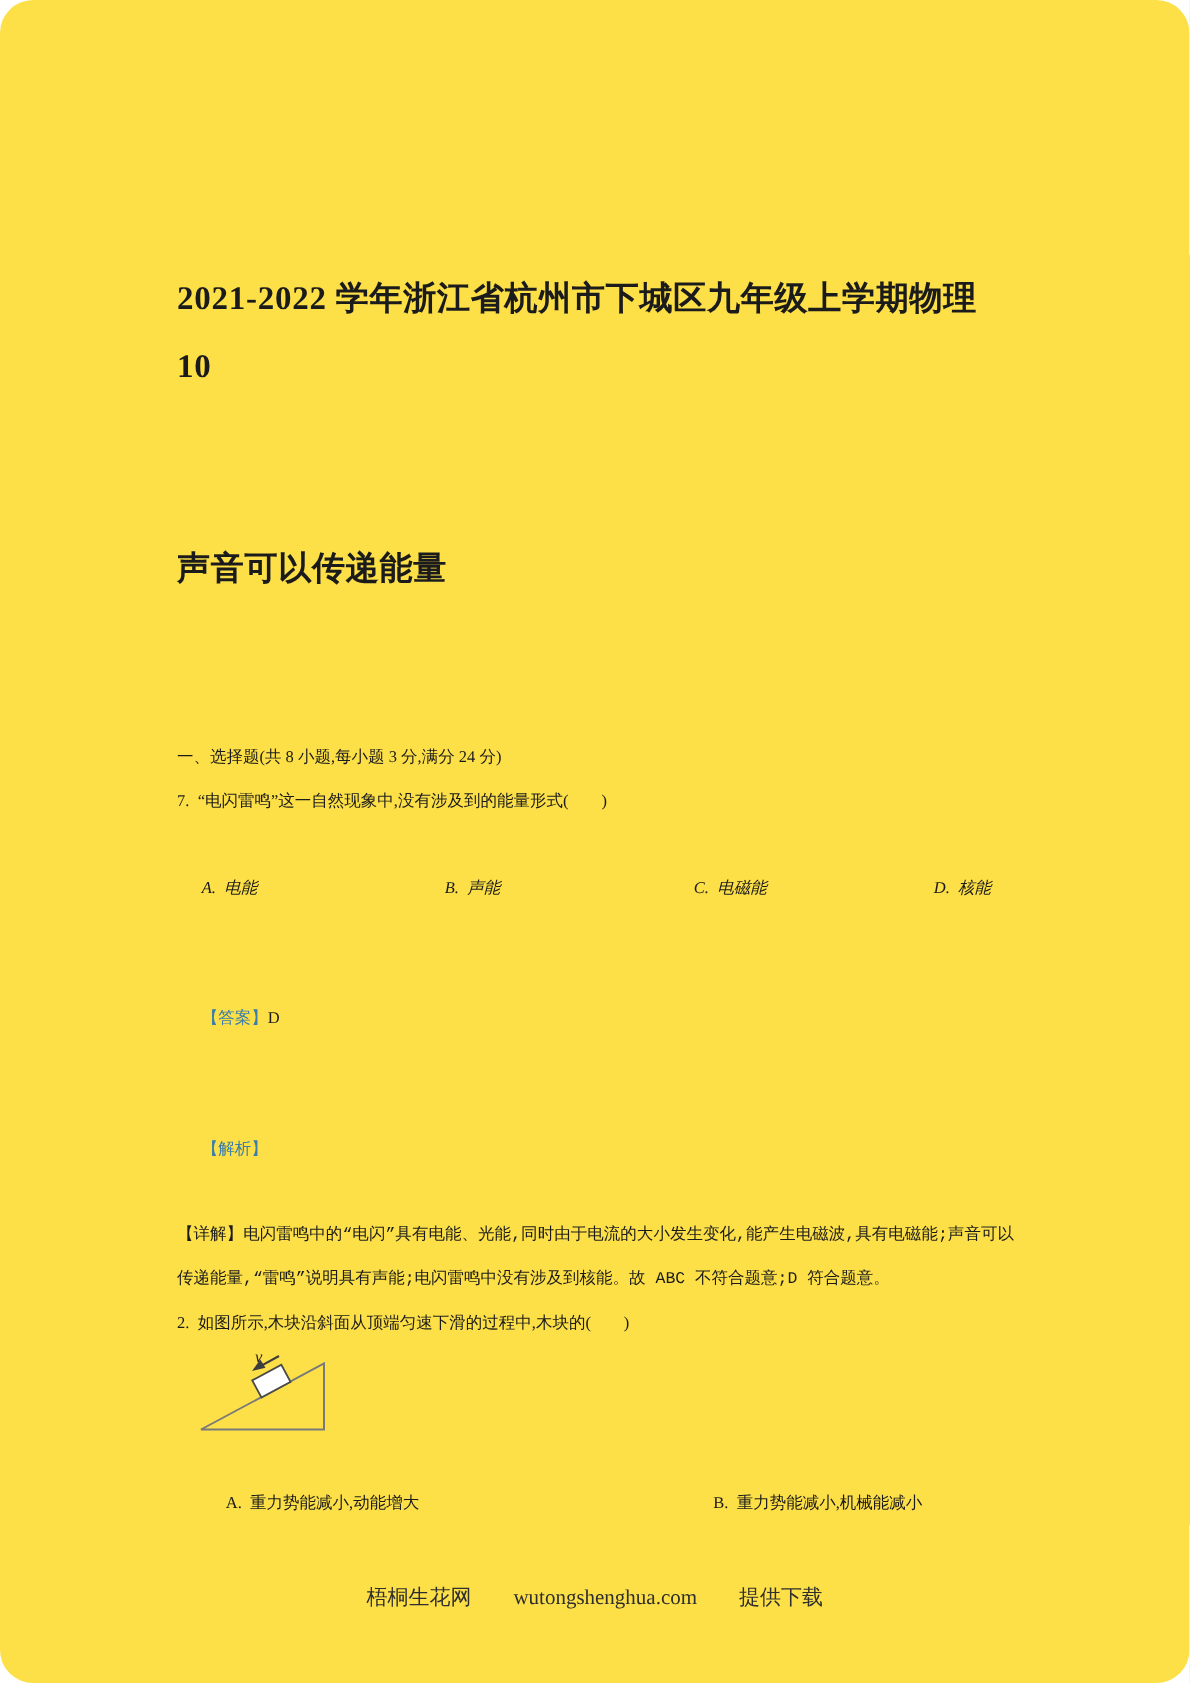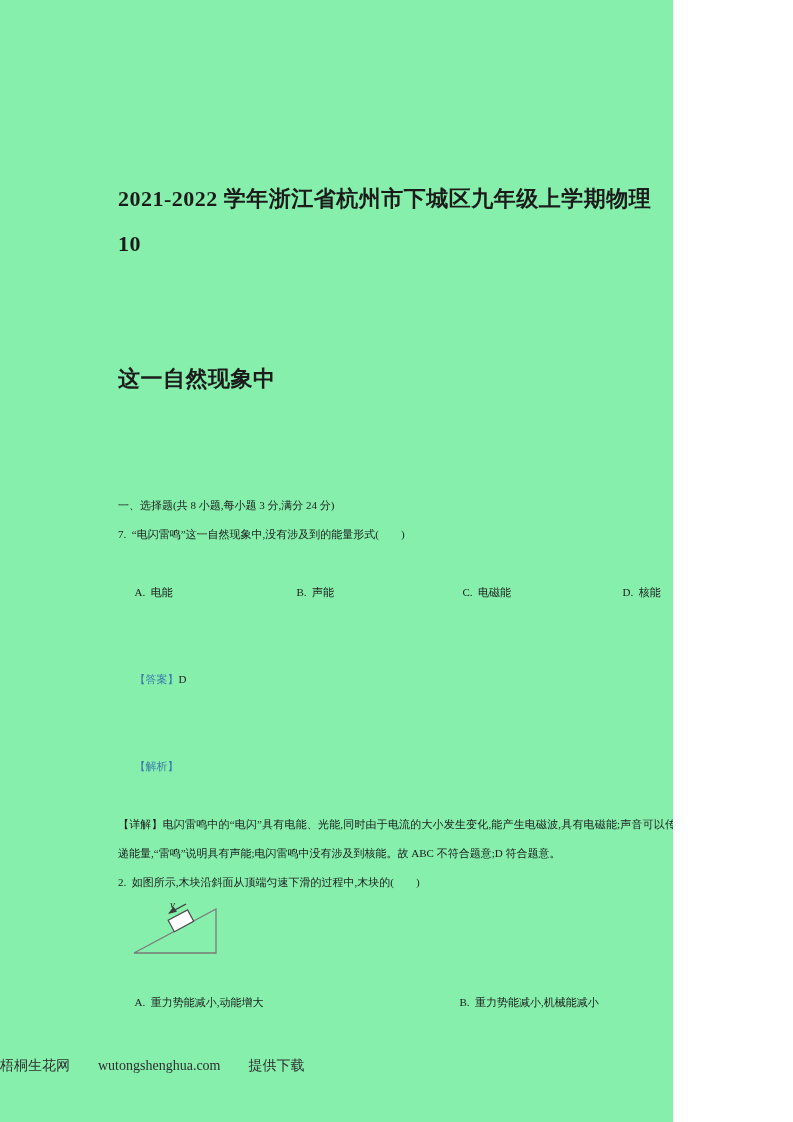--- a/index.html
+++ b/index.html
@@ -1,51 +1,52 @@
 <!DOCTYPE html>
 <html><head>
 <meta charset="utf-8">
 <style>
   html,body { margin:0; padding:0; background:#ffffff; }
   .page {
     position:relative;
-    width:673px; height:1122px;
-    background:#86efac;
+    width:793px; height:1122px;
+    background:#fde047;
     overflow:hidden;
     font-family:"Liberation Serif","DejaVu Serif",serif;
     color:#1b1b1b;
+    border-radius:22px;
   }
   .content { position:absolute; left:118px; top:86px; width:558px; }
   .title {
     font-size:22px; font-weight:700; line-height:45px;
     letter-spacing:0.5px; white-space:pre-wrap;
   }
   .line { font-size:11px; line-height:29px; white-space:pre-wrap; }
-  .just { text-align:justify; }
+  .just { text-align:justify;font-family:Liberation Mono, monospace; }
   .blue { color:#3a7cab;margin-top:36px; }
-  .opt4 { display:inline-block; vertical-align:top; }
+  .opt4 { display:inline-block; vertical-align:top;font-style:italic; }
   .opt4.c1 { width:162px; } .opt4.c2 { width:166px; } .opt4.c3 { width:160px; }
   .opt2 { display:inline-block; vertical-align:top; }
-  .opt2.c1 { width:325px; }
+  .opt2.c1 { width:325px;margin-left:16px; }
   .diagram-wrap { height:58px; margin:2px 0 2px 6px; }
   .footer {
     position:absolute; top:1056px; left:0; width:793px;
-    display:flex; gap:28px;
+    display:flex; justify-content:center; gap:28px;
     font-size:14px; color:#2e2e2e; line-height:20px;
   }
 </style>
 </head>
 <body>
 
 <div class="page">
   <div class="content">
 
     <div class="title">
       <div>2021-2022 学年浙江省杭州市下城区九年级上学期物理 10</div>
-      <div>这一自然现象中</div>
+      <div>声音可以传递能量</div>
     </div>
 
     <div class="line">一、选择题(共 8 小题,每小题 3 分,满分 24 分)</div>
 
     <div class="line">7.  “电闪雷鸣”这一自然现象中,没有涉及到的能量形式(　　)</div>
     <div class="line">
       <span class="opt4 c1">A.  电能</span><span class="opt4 c2">B.  声能</span><span class="opt4 c3">C.  电磁能</span><span class="opt4">D.  核能</span>
     </div>
     <div class="line">
       <span class="blue">【答案】</span><span>D</span>

